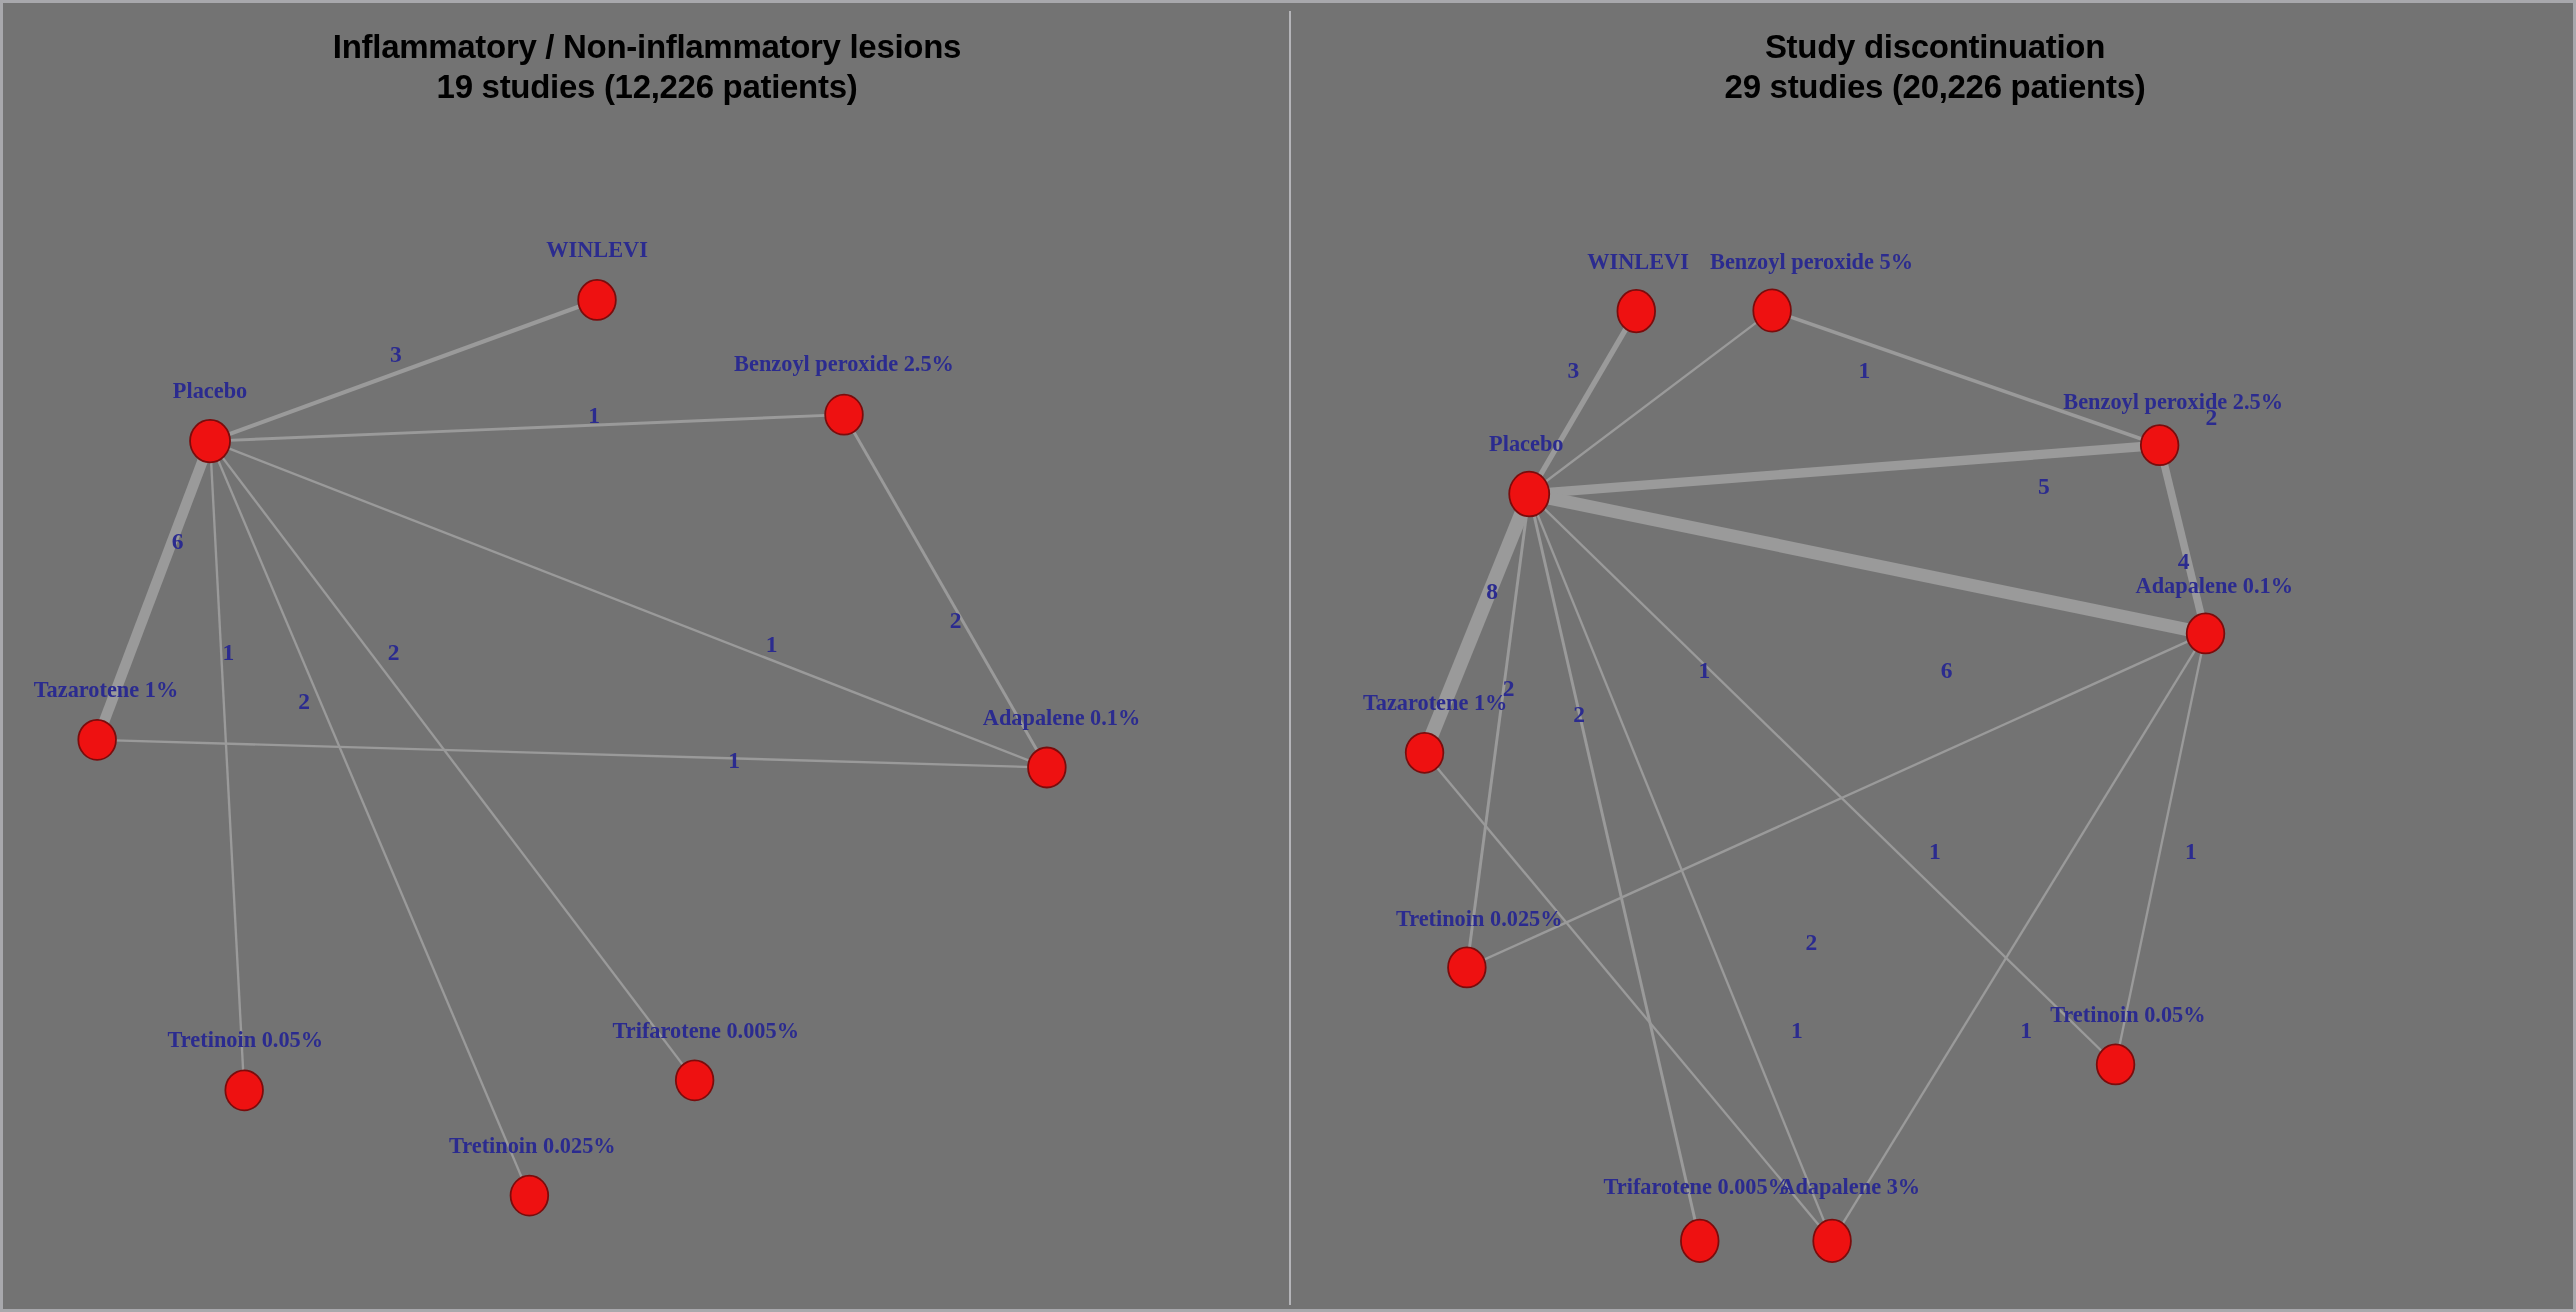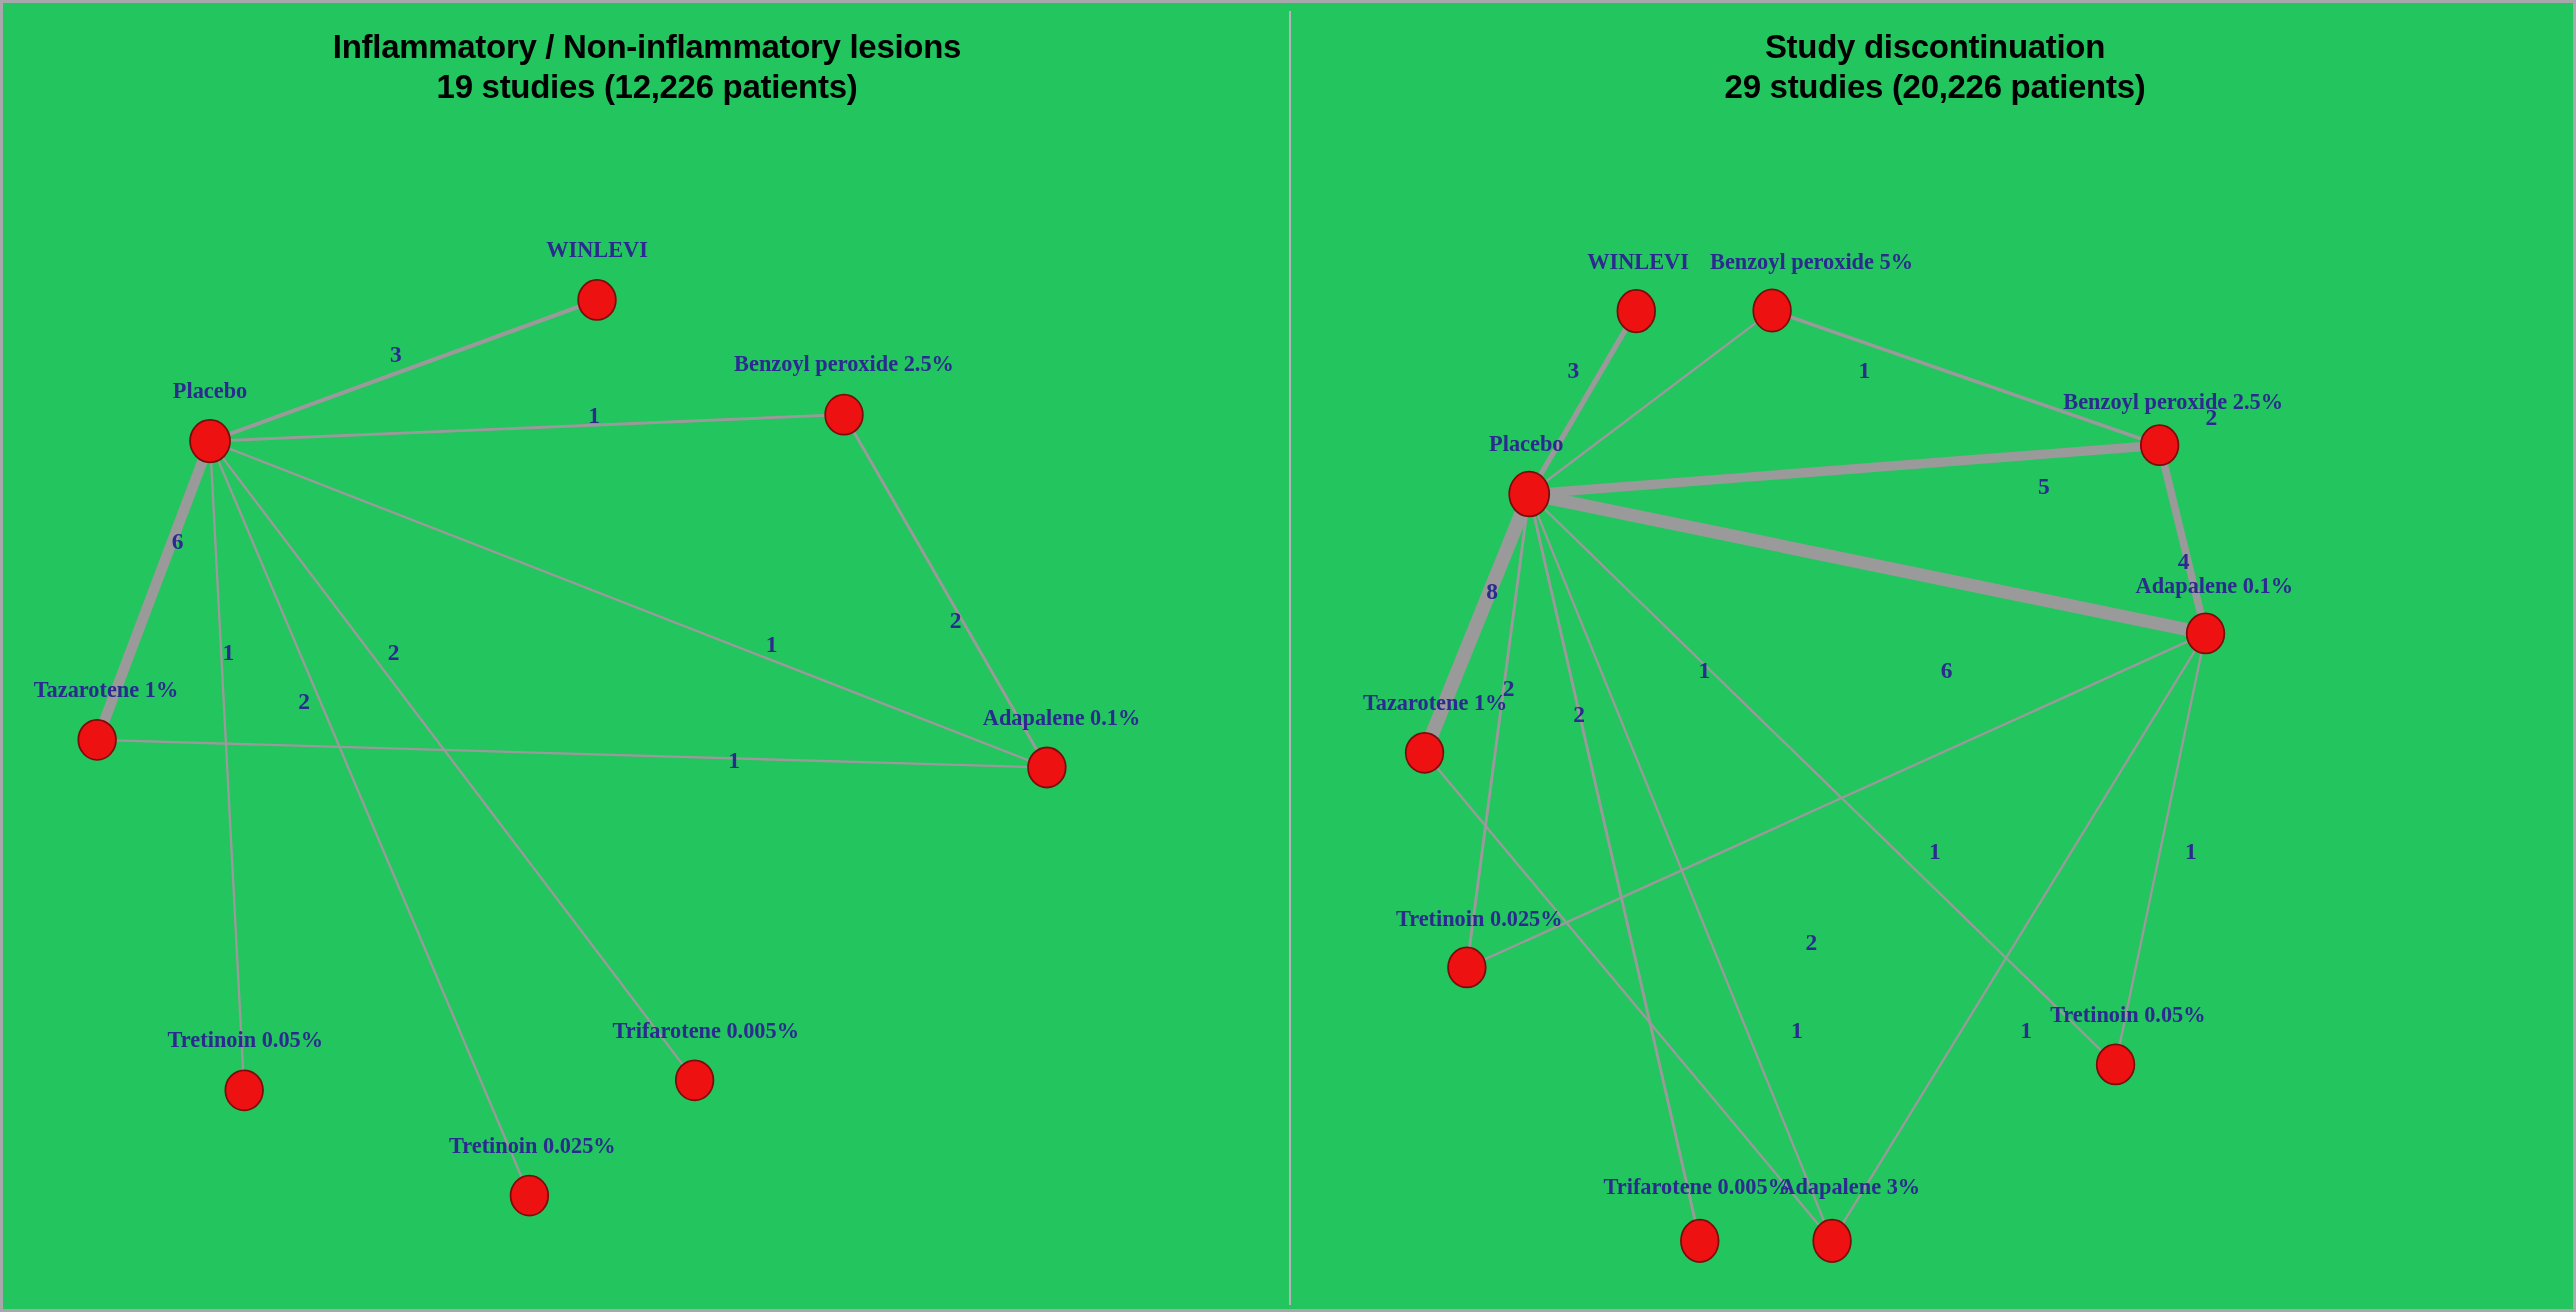--- a/index.html
+++ b/index.html
@@ -1,17 +1,17 @@
 <!DOCTYPE html>
 <html style="font-size:9.4px"><head>
 <meta charset="utf-8">
 <style>
   html,body{margin:0;padding:0;background:#ffffff;}
   body{font-family:"Liberation Serif", serif;}
-  #page{position:relative;width:2576px;height:1312px;background:#22c55e;box-sizing:border-box;border:3.5px solid #a8a8ac;overflow:hidden;}
+  #page{position:relative;width:2576px;height:1312px;background:#737373;box-sizing:border-box;border:3.5px solid #a8a8ac;overflow:hidden;}
   .panel{position:absolute;top:0;height:1312px;}
   #panel-left{left:0;width:1288px;}
   #panel-right{left:1288px;width:1288px;}
   .panel-divider{position:absolute;left:1286px;top:8.2px;width:2.4px;height:1294px;background:#b4b4b8;}
   .title{position:absolute;left:0;width:100%;text-align:center;font-family:"Liberation Sans", sans-serif;font-weight:bold;color:#000000;font-size:33px;line-height:1.22;letter-spacing:-0.3px;}
   .title .l2{display:block;text-align:center;}
   #title-left{top:23.5px;}
   #title-right{top:23.5px;}
   svg.net{position:absolute;left:0;top:0;width:1288px;height:1312px;overflow:visible;}
   .edge{stroke:#9a9a9a;fill:none;}

